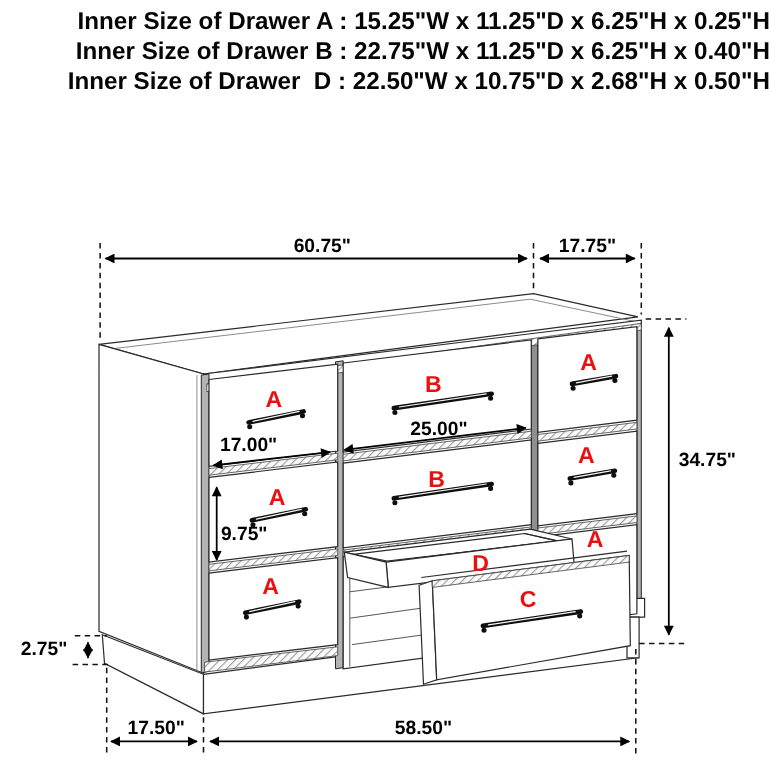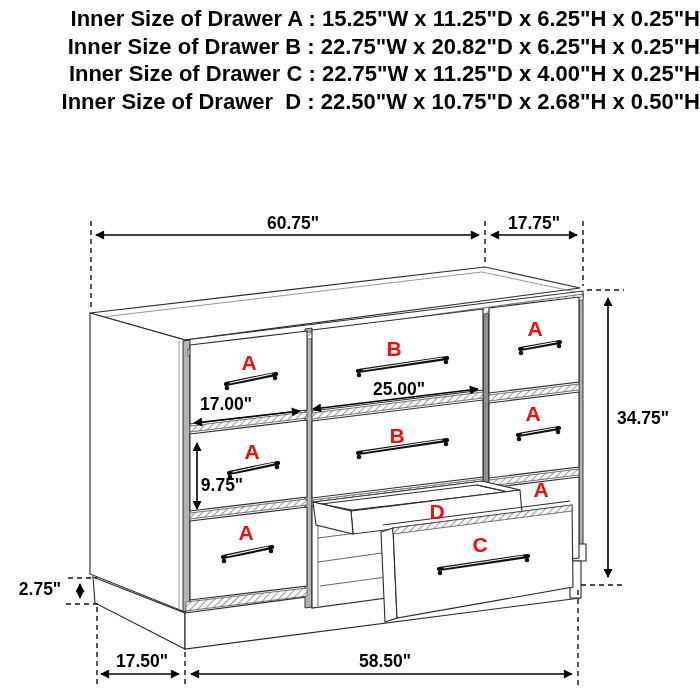--- a/index.html
+++ b/index.html
@@ -27,22 +27,21 @@
   .hlite{stroke:#f6f6f6;stroke-width:1.1;stroke-linecap:round;fill:none;}
   .hknob{fill:#0e0e0e;}
 </style>
 </head>
 <body>
 
 <div id="stage">
 
   <div id="spec">
     <div class="line">Inner Size of Drawer A : 15.25"W x 11.25"D x 6.25"H x 0.25"H</div>
-    <div class="line">Inner Size of Drawer B : 22.75"W x 20.82"D x 6.25"H x 0.25"H</div>
-    <div class="line">Inner Size of Drawer C : 22.75"W x 11.25"D x 4.00"H x 0.25"H</div>
+    <div class="line">Inner Size of Drawer B : 22.75"W x 11.25"D x 6.25"H x 0.40"H</div>
     <div class="line">Inner Size of Drawer  D : 22.50"W x 10.75"D x 2.68"H x 0.50"H</div>
   </div>
 
   <svg id="diagram" width="700" height="700" viewBox="0 0 700 700">
     <defs>
       <pattern id="hatch" patternUnits="userSpaceOnUse" width="5" height="5" patternTransform="rotate(45)">
         <rect width="5" height="5" fill="#fbfbfb"></rect>
         <line x1="0" y1="0" x2="0" y2="5" stroke="#9b9b9b" stroke-width="2"></line>
       </pattern>
       <marker id="mA" viewBox="0 0 10 10" refX="9" refY="5" markerWidth="11" markerHeight="9" markerUnits="userSpaceOnUse" orient="auto-start-reverse">

